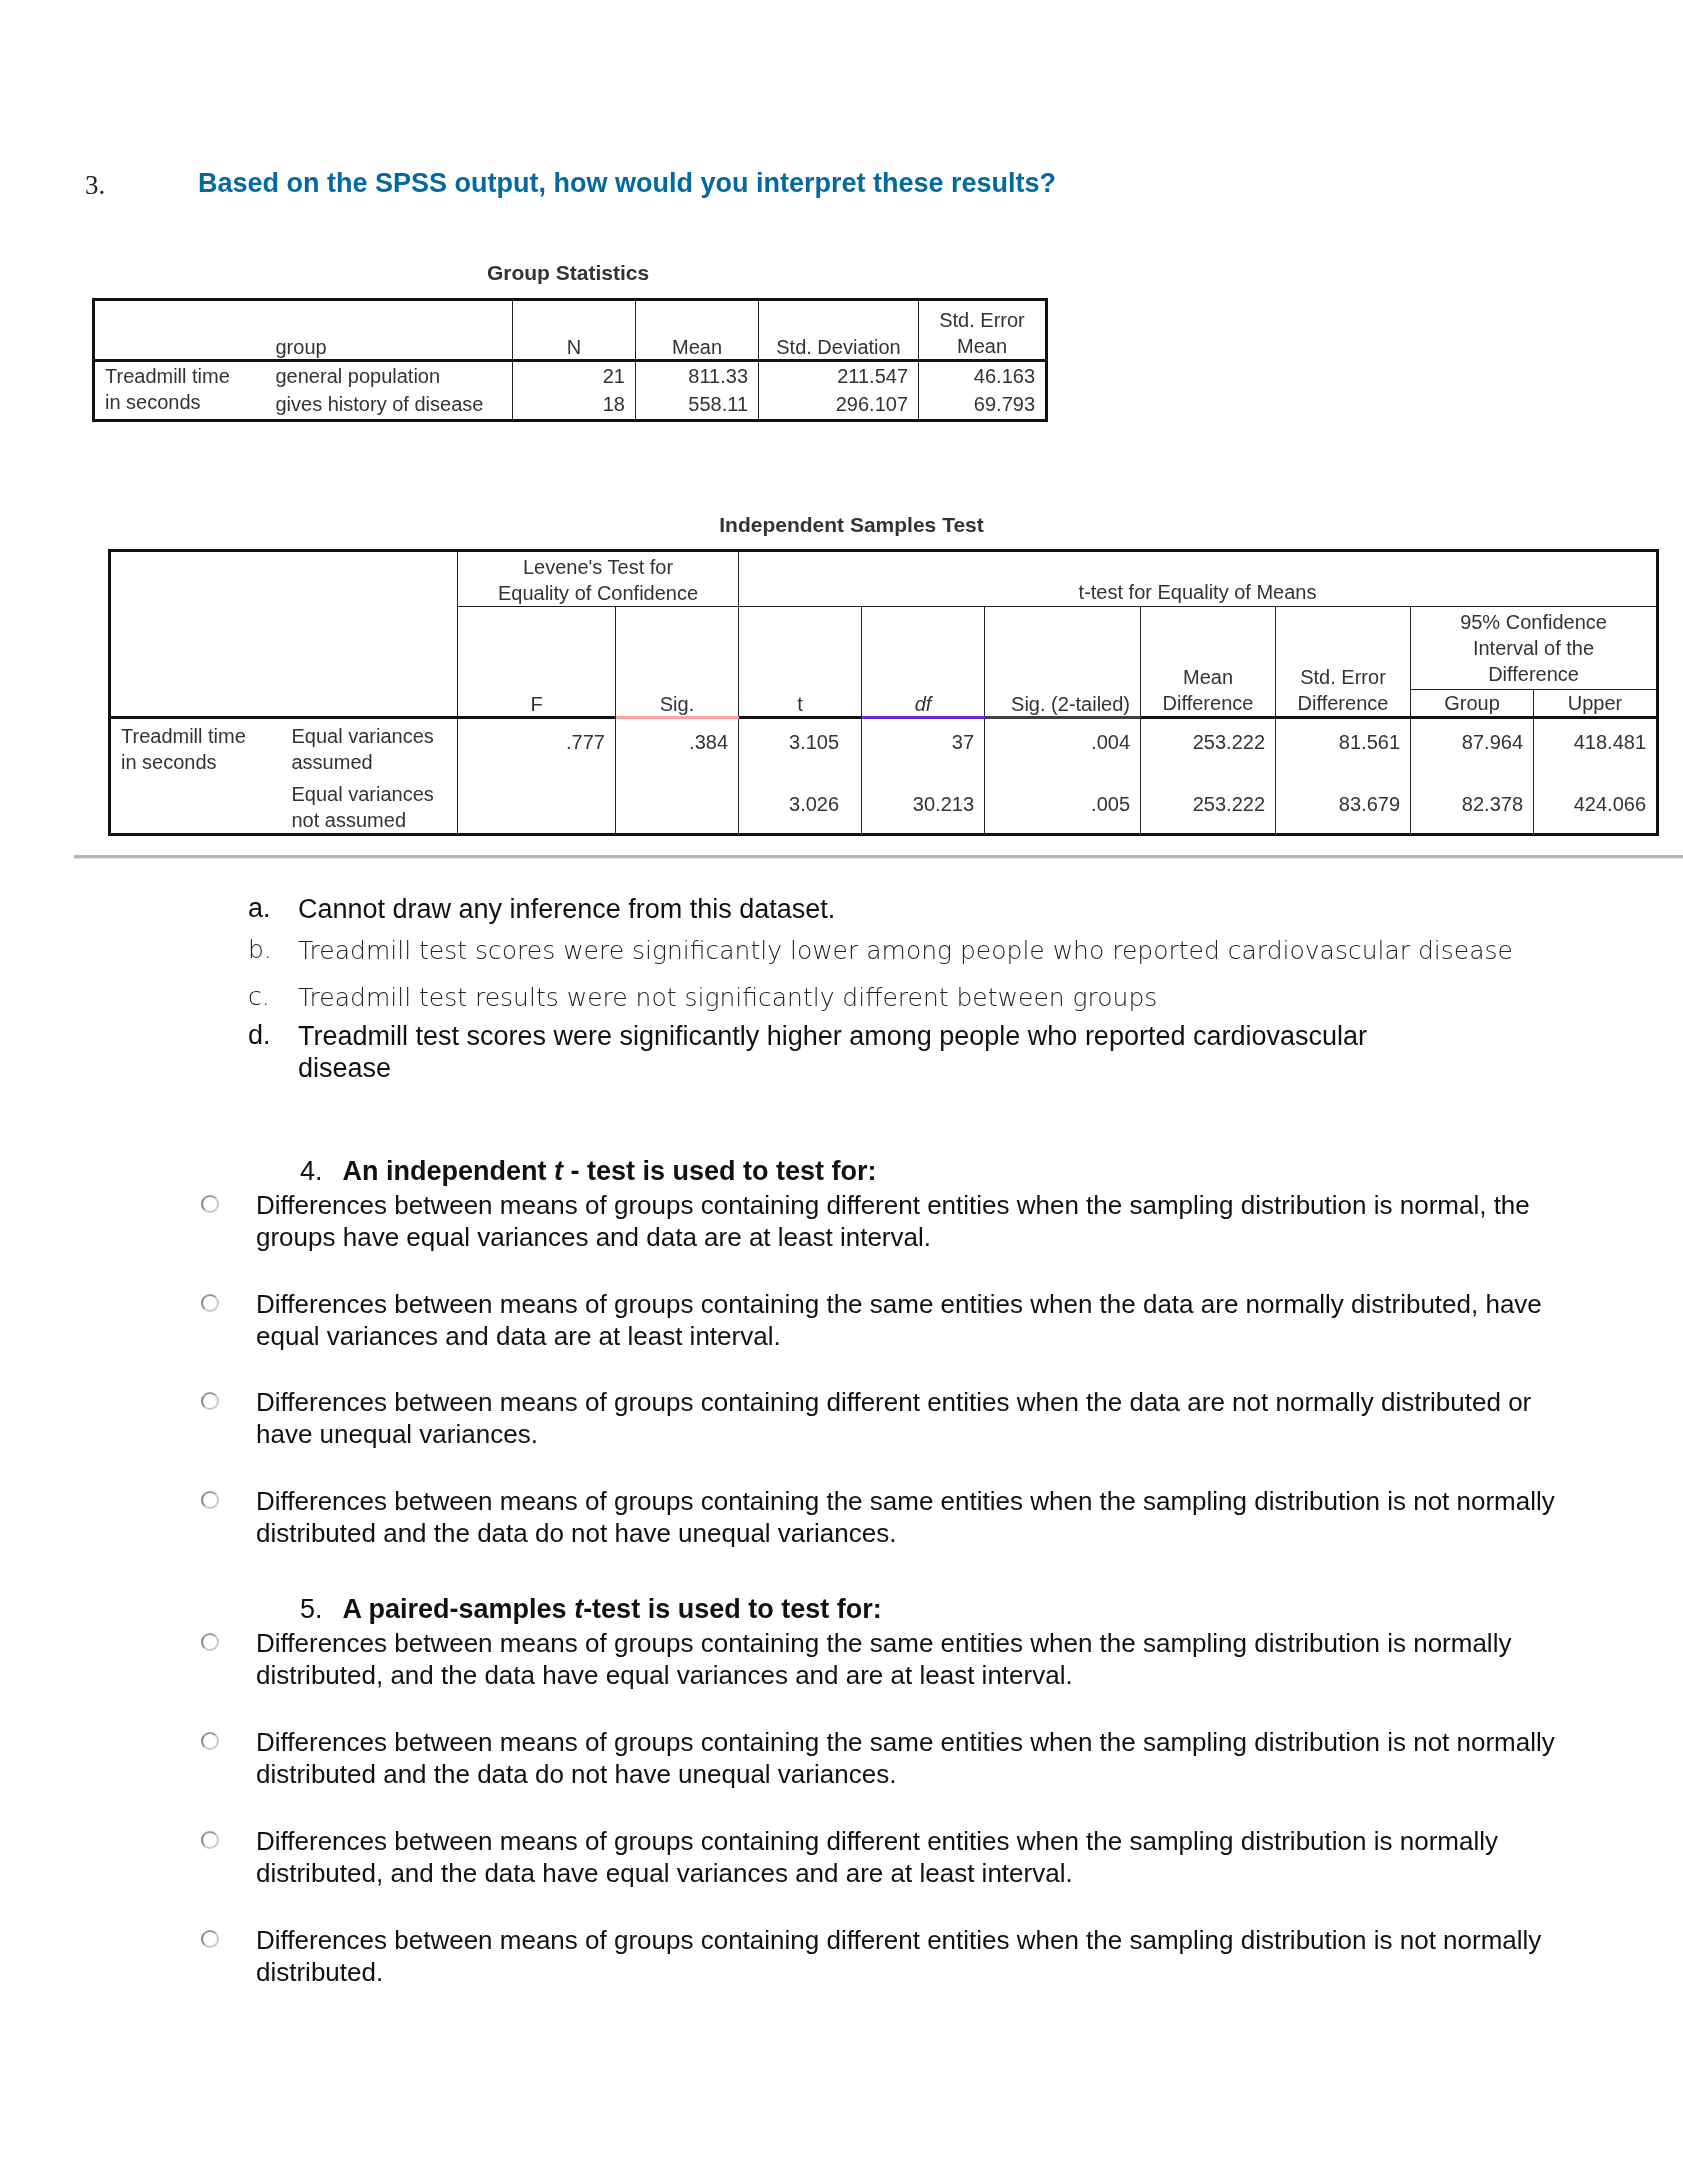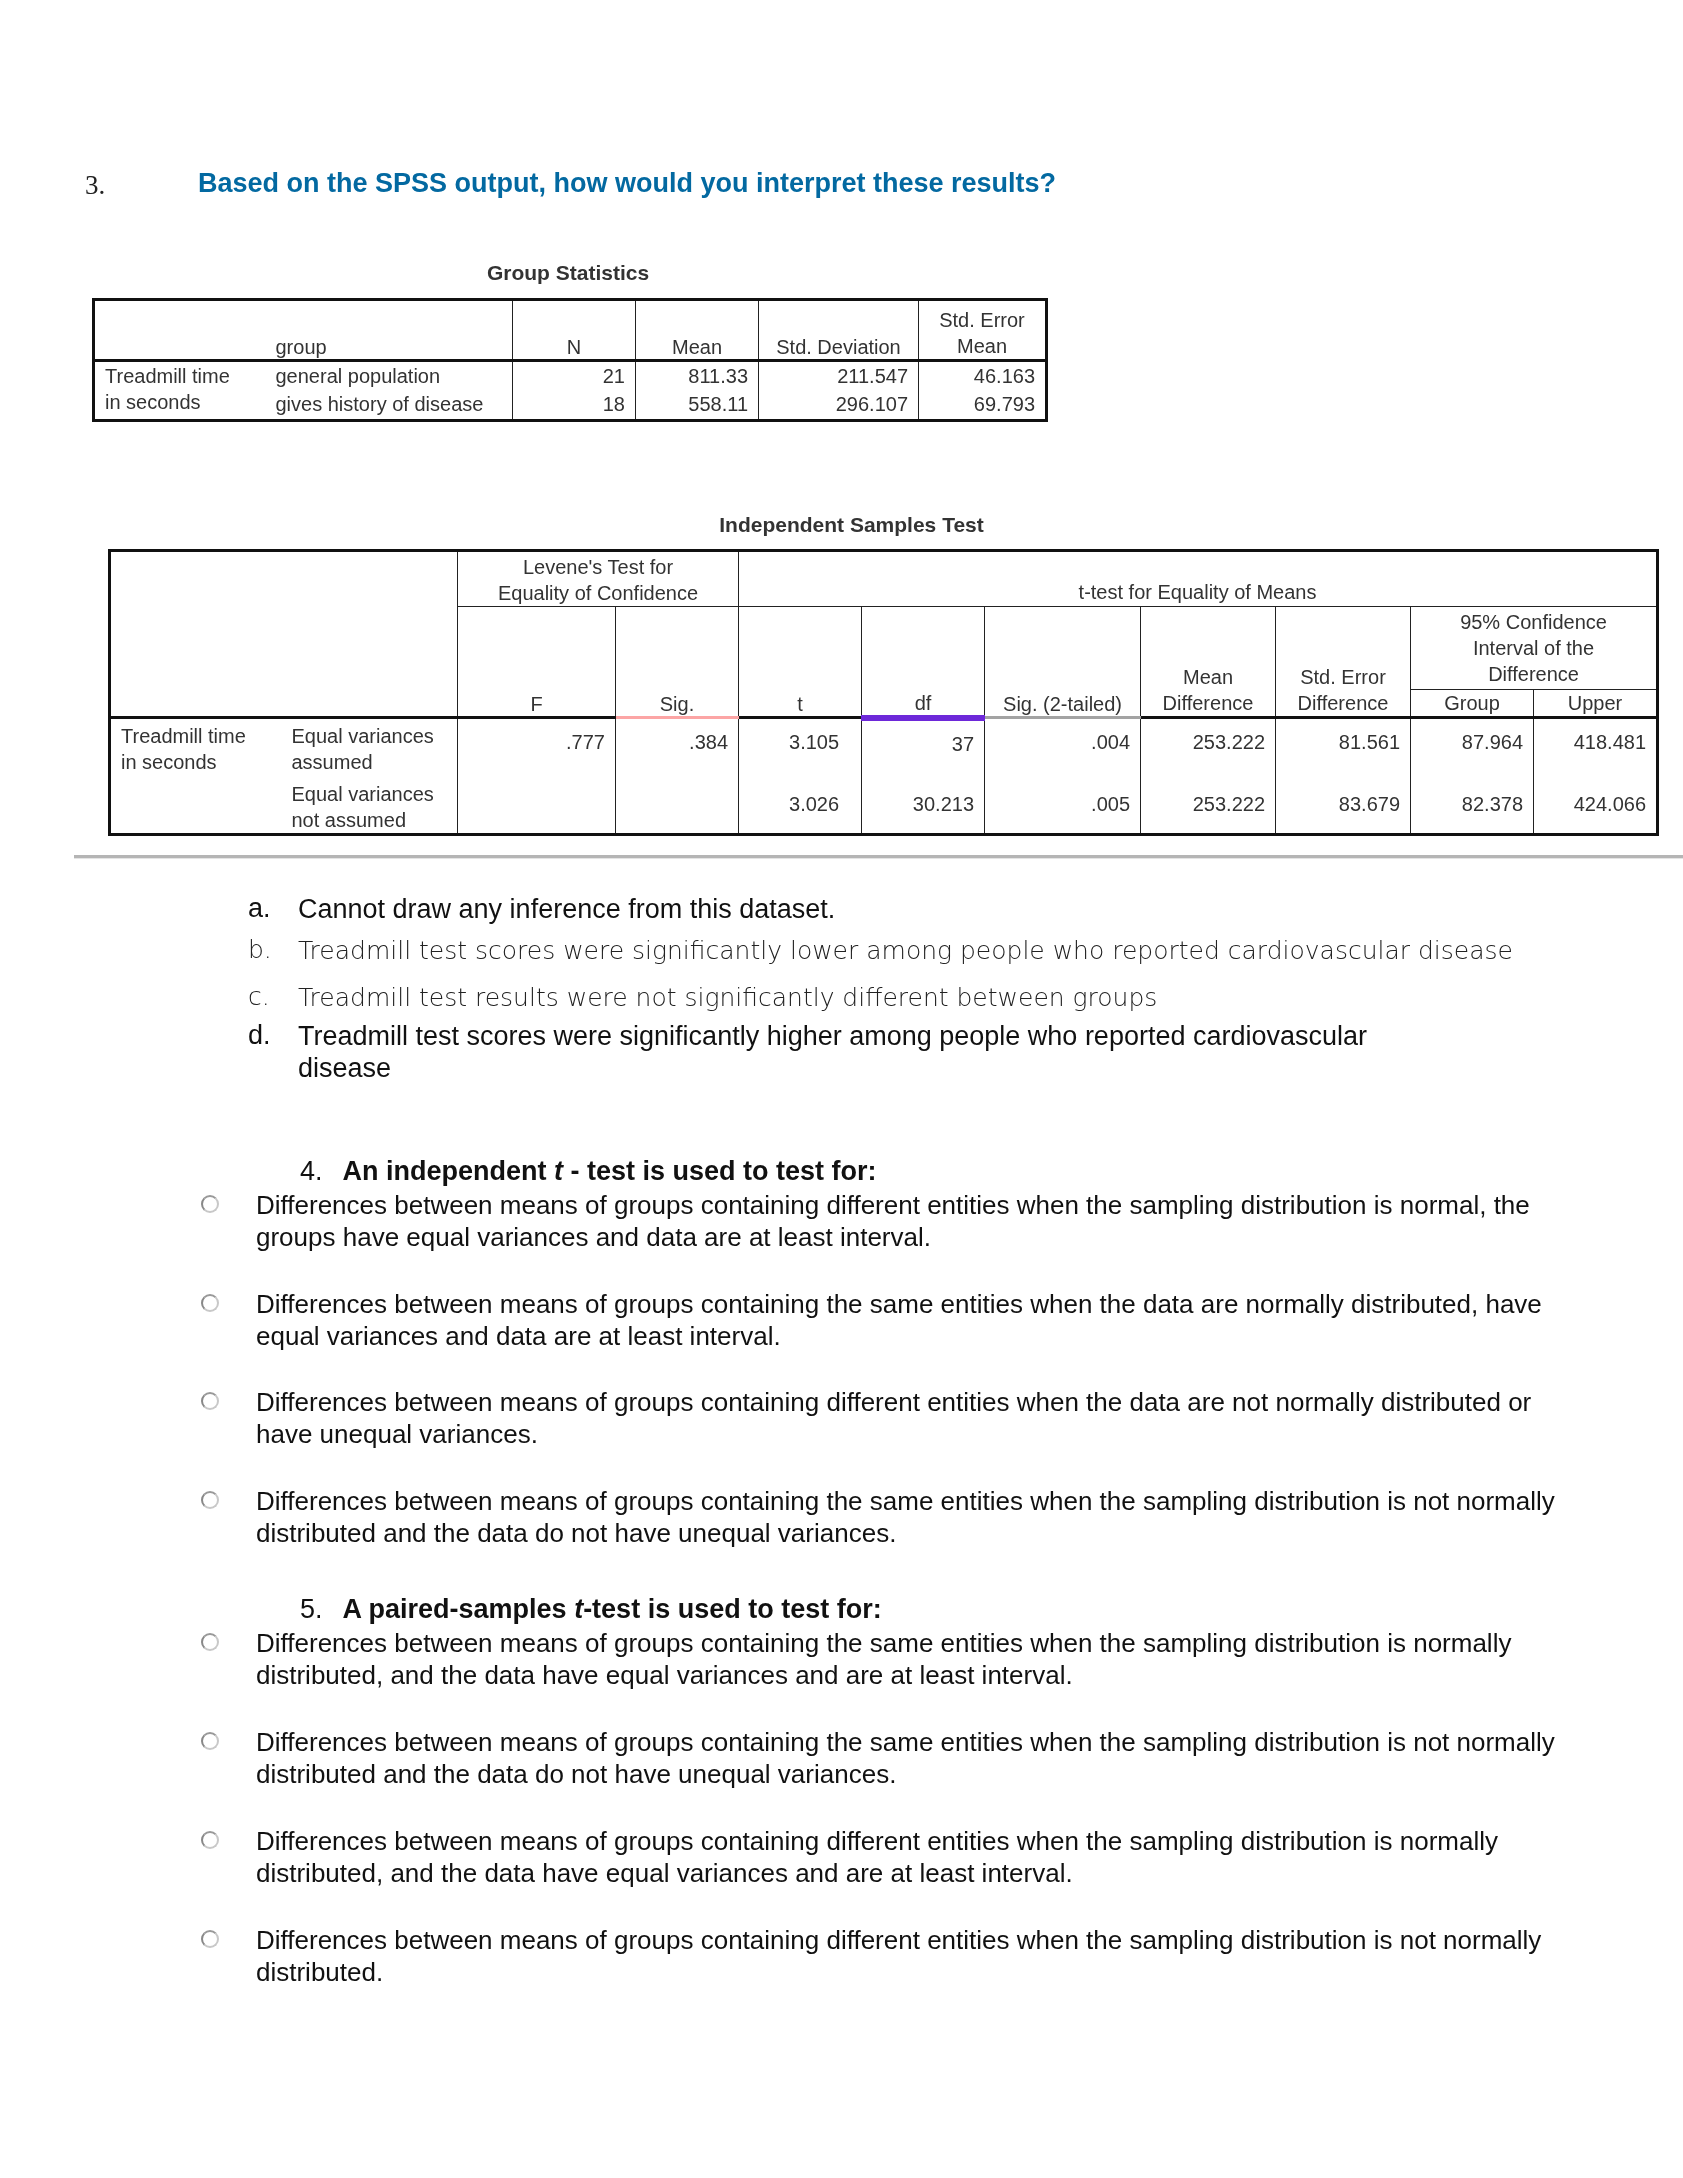--- a/index.html
+++ b/index.html
@@ -124,22 +124,22 @@
       <th colspan="2" style="line-height:26px;">
         <div>Levene's Test for</div>
         <div>Equality of Confidence</div>
       </th>
       <th colspan="7" style="padding-bottom:2px;">t-test for Equality of Means</th>
     </tr>
     <tr class="mid-row">
       <th rowspan="2" style="border-bottom:3px solid #111;">F</th>
       <th rowspan="2" style="border-bottom:3px solid #fca5a5;">Sig.</th>
       <th rowspan="2" style="border-bottom:3px solid #111;">t</th>
-      <th rowspan="2" style="border-bottom:6px solid #6d28d9;">df</th>
-      <th rowspan="2" style="border-bottom:3px solid #a3a3a3;">Sig. (2-tailed)</th>
+      <th rowspan="2" style="border-bottom:3px solid #6d28d9;font-style:italic;">df</th>
+      <th rowspan="2" style="border-bottom:3px solid #404040;text-align:right;">Sig. (2-tailed)</th>
       <th rowspan="2" style="border-bottom:3px solid #111; line-height:26px;">
         <div>Mean</div>
         <div>Difference</div>
       </th>
       <th rowspan="2" style="border-bottom:3px solid #111; line-height:26px;">
         <div>Std. Error</div>
         <div>Difference</div>
       </th>
       <th colspan="2" style="line-height:26px; border-bottom:1.5px solid #222; padding-bottom:2px;margin-left:32px;">
         <div>95% Confidence</div>

